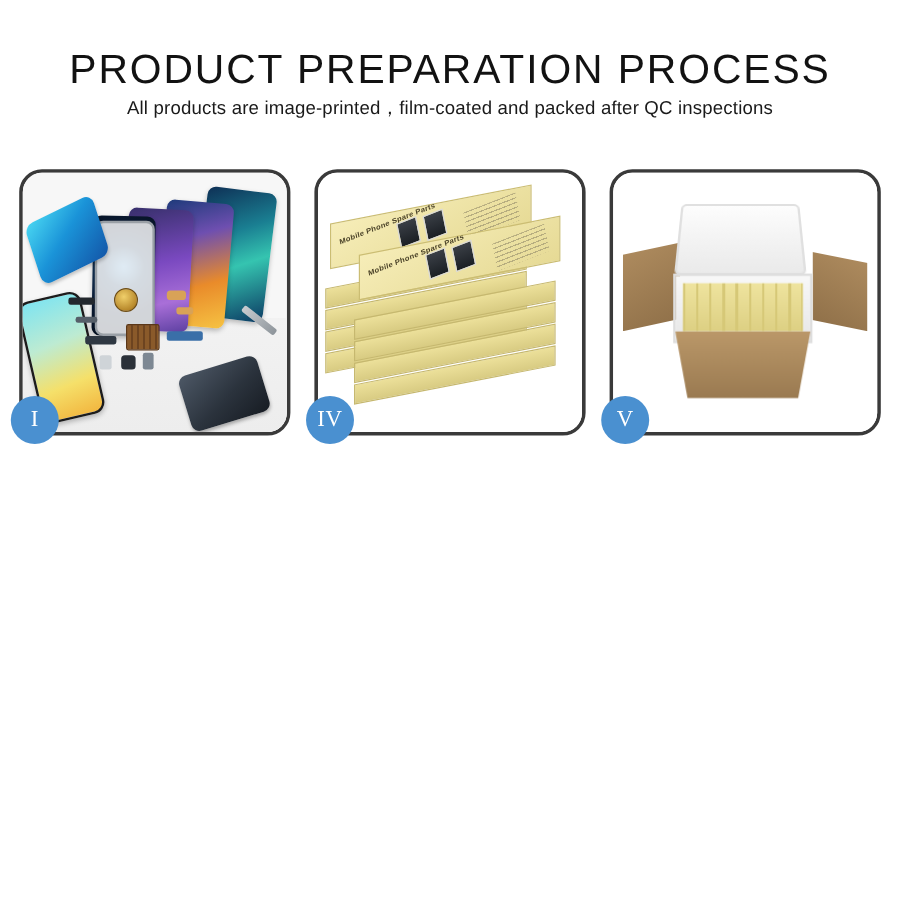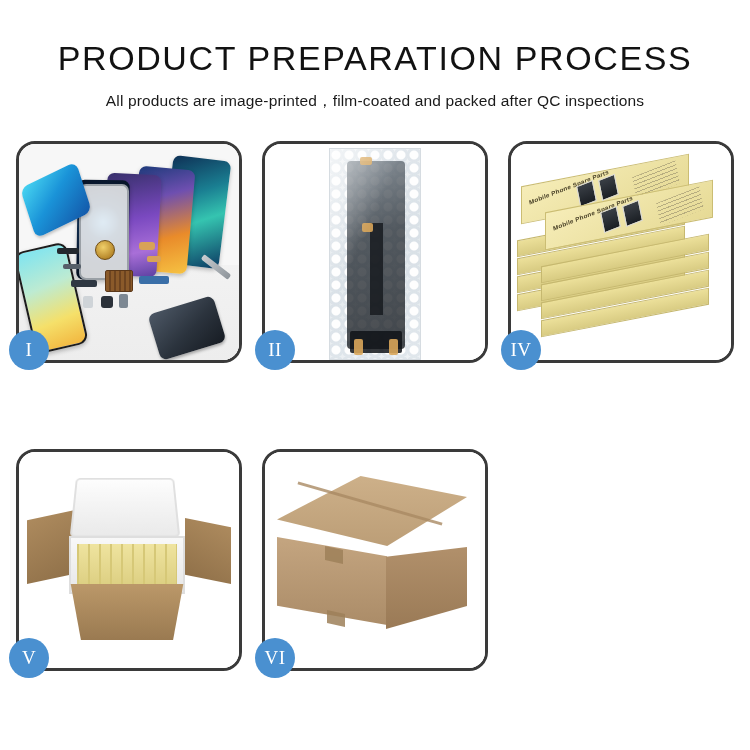--- a/index.html
+++ b/index.html
@@ -30,21 +30,21 @@
     font-family: "Liberation Sans", sans-serif;
     font-size: 34px;
     font-weight: 400;
     letter-spacing: 1.6px;
     color: #121212;
     line-height: 40px;
     white-space: nowrap;
   }
 
   .subtitle {
-    margin-top: 13px;
+    margin-top: 2px;
     font-family: "Liberation Sans", sans-serif;
     font-size: 15.5px;
     font-weight: 400;
     color: #1a1a1a;
     letter-spacing: 0.15px;
     white-space: nowrap;
   }
 
   
   .grid {
@@ -389,37 +389,20 @@
           <div class="bit b6"></div>
           <div class="bit b7"></div>
           <div class="bit b8"></div>
           <div class="bit b9"></div>
           <div class="tweezer"></div>
         </div>
       </div>
       <div class="badge">I</div>
     </div>
 
-    <div class="panel">
-      <div class="panel-inner p2">
-        <div class="scene">
-          <div class="bag">
-            <div class="part"></div>
-            <div class="flexA"></div>
-            <div class="conn"></div>
-            <div class="tape t1"></div>
-            <div class="tape t2"></div>
-            <div class="tape t3"></div>
-            <div class="tape t4"></div>
-            <div class="gloss"></div>
-          </div>
-        </div>
-      </div>
-      <div class="badge">II</div>
-    </div>
 
 
     <div class="panel">
       <div class="panel-inner p4">
         <div class="scene">
           <div class="stackwrap">
             <div class="slab" style="left:6px;  top:62px;  width:168px; transform:skewY(-11deg);"></div>
             <div class="slab" style="left:6px;  top:80px;  width:168px; transform:skewY(-11deg);"></div>
             <div class="slab" style="left:6px;  top:98px;  width:168px; transform:skewY(-11deg);"></div>
             <div class="slab" style="left:6px;  top:116px; width:168px; transform:skewY(-11deg);"></div>
@@ -454,28 +437,15 @@
           <div class="v-flapR"></div>
           <div class="v-foamlid"></div>
           <div class="v-foambody"></div>
           <div class="v-inner"></div>
           <div class="v-front"></div>
         </div>
       </div>
       <div class="badge">V</div>
     </div>
 
-    <div class="panel">
-      <div class="panel-inner p6">
-        <div class="scene">
-          <div class="c-top"></div>
-          <div class="c-seam"></div>
-          <div class="c-left"></div>
-          <div class="c-right"></div>
-          <div class="c-tape t1"></div>
-          <div class="c-tape t2"></div>
-        </div>
-      </div>
-      <div class="badge">VI</div>
-    </div>
 
   </div>
 </div>
 
 </body></html>

